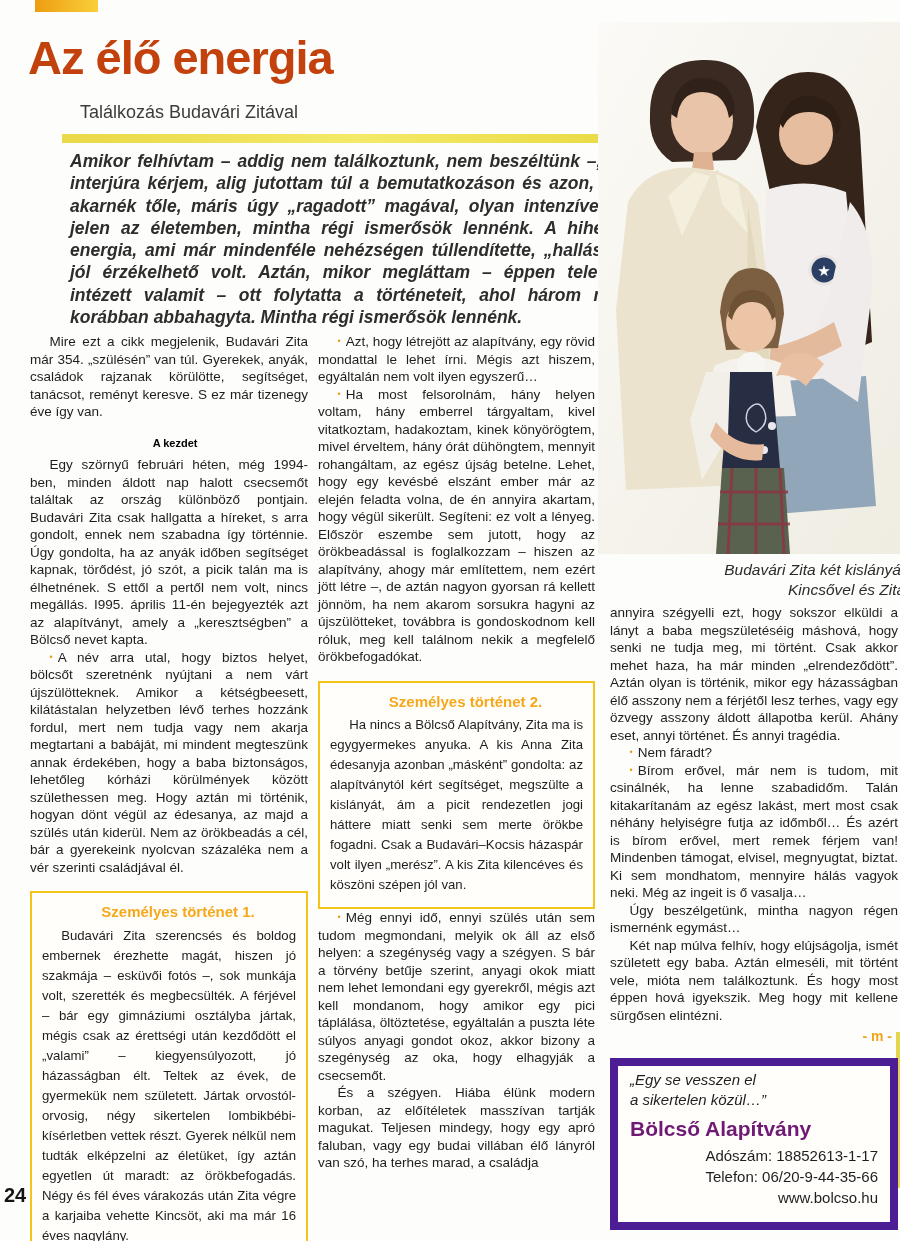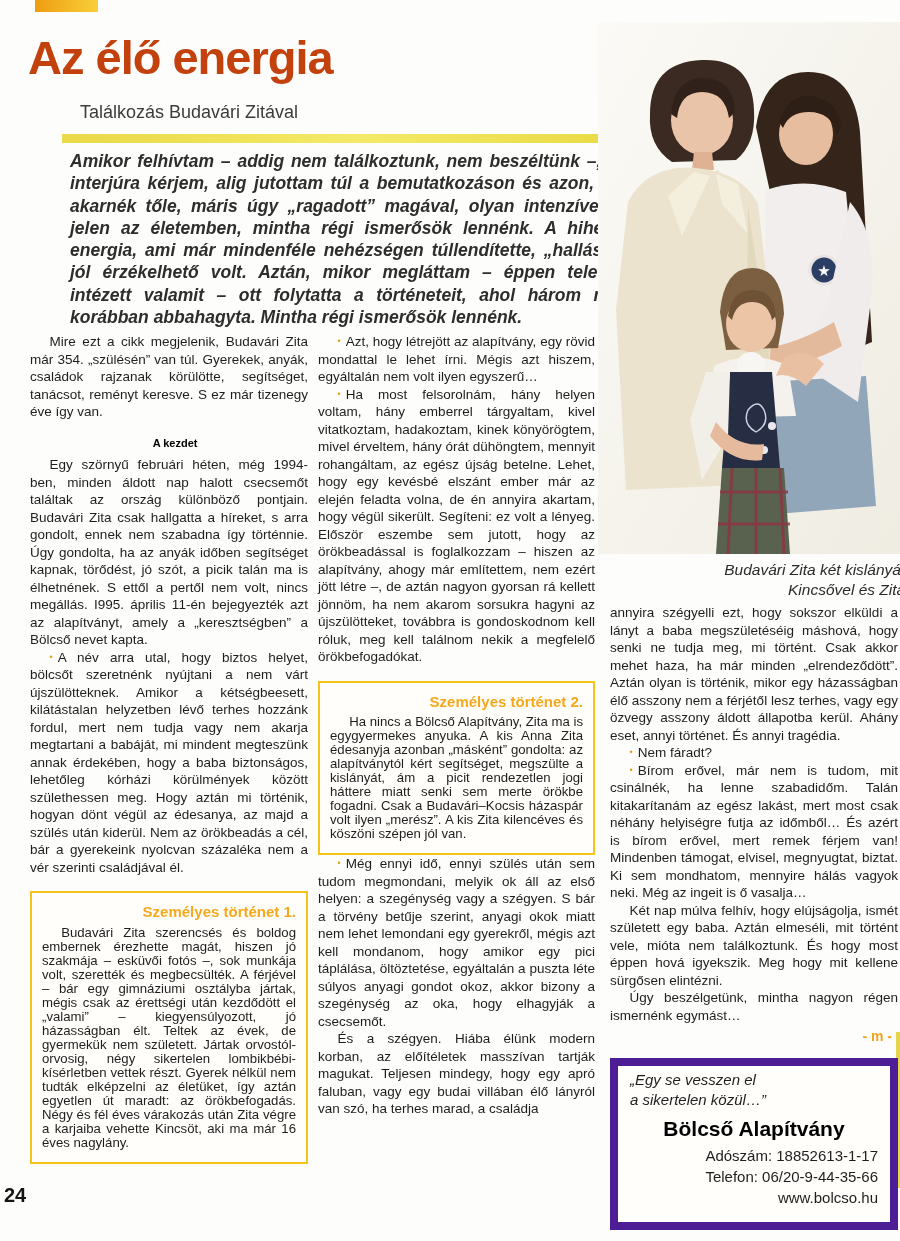--- a/index.html
+++ b/index.html
@@ -28,34 +28,34 @@
   .body-p{margin:0;text-indent:1.45em;}
   .no-indent{text-indent:0;}
   .q{}
   .bullet::before{content:"•";color:#ec9c14;font-size:9px;vertical-align:2px;
     margin-right:5px;font-style:normal;}
   .section-heading{color:#000000;font-weight:bold;font-size:11px;
     margin:14px 0 4px 0;text-indent:1.1em;text-align:center;}
   .story-box{border:2px solid #f3c51a;padding:8px 10px 12px 10px;margin-top:15px;
     background:#fffefb;}
   .story-heading{color:#f6a81c;font-weight:bold;font-size:15px;
-    margin:2px 0 5px 0;text-indent:1.2em;text-align:right;}
-  .story-box .body-p{font-size:13.2px;line-height:14px;}
+    margin:2px 0 5px 0;text-indent:1.2em;text-align:center;}
+  .story-box .body-p{font-size:13.2px;line-height:20px;}
   .photo{position:absolute;left:598px;top:22px;width:302px;height:532px;
     background:#f8f6f1;}
   .caption{position:absolute;left:635px;top:560px;width:290px;
     font-size:15.5px;line-height:20px;font-style:italic;color:#2b2b2b;
     text-align:right;margin:0;}
   .signature{margin:4px 6px 0 0;text-align:right;color:#f2a31a;font-weight:bold;
     font-size:14px;text-indent:0;}
   .contact-box{border:8px solid #4c1d95;margin-top:12px;padding:4px 12px 14px 12px;
     background:#fffefb;}
   .contact-quote{font-style:italic;font-size:15px;line-height:20px;margin:0;
     text-align:left;text-indent:0;}
-  .contact-name{color:#000000;font-size:21px;font-weight:bold;text-align:center;
+  .contact-name{color:#701a75;font-size:21px;font-weight:bold;text-align:left;
     margin:10px 0 8px 0;}
   .contact-line{text-align:right;font-size:15px;line-height:21px;margin:0;text-indent:0;}
   .page-number{position:absolute;left:4px;top:1184px;font-size:20px;font-weight:bold;
     color:#151515;margin:0;}
 </style>
 </head>
 <body>
 
 <div class="corner-mark"></div>
 <div class="edge-mark"></div>
@@ -149,22 +149,22 @@
     <p class="body-p">Ha nincs a Bölcső Alapítvány, Zita ma is egygyermekes anyuka. A kis Anna Zita édesanyja azonban „másként” gondolta: az alapítványtól kért segítséget, megszülte a kislányát, ám a picit rendezetlen jogi háttere miatt senki sem merte örökbe fogadni. Csak a Budavári–Kocsis házaspár volt ilyen „merész”. A kis Zita kilencéves és köszöni szépen jól van.</p>
   </div>
   <p class="body-p"><span class="bullet"></span><span>Még ennyi idő, ennyi szülés után sem tudom megmondani, melyik ok áll az első helyen: a szegénység vagy a szégyen. S bár a törvény betűje szerint, anyagi okok miatt nem lehet lemondani egy gyerekről, mégis azt kell mondanom, hogy amikor egy pici táplálása, öltöztetése, egyáltalán a puszta léte súlyos anyagi gondot okoz, akkor bizony a szegénység az oka, hogy elhagyják a csecsemőt.</span></p>
   <p class="body-p">És a szégyen. Hiába élünk modern korban, az előítéletek masszívan tartják magukat. Teljesen mindegy, hogy egy apró faluban, vagy egy budai villában élő lányról van szó, ha terhes marad, a családja</p>
 </div>
 
 <div class="col col3">
   <p class="body-p no-indent">annyira szégyelli ezt, hogy sokszor elküldi a lányt a baba megszületéséig máshová, hogy senki ne tudja meg, mi történt. Csak akkor mehet haza, ha már minden „elrendeződött”. Aztán olyan is történik, mikor egy házasságban élő asszony nem a férjétől lesz terhes, vagy egy özvegy asszony áldott állapotba kerül. Ahány eset, annyi történet. És annyi tragédia.</p>
   <p class="body-p q"><span class="bullet"></span><span>Nem fáradt?</span></p>
   <p class="body-p"><span class="bullet"></span><span>Bírom erővel, már nem is tudom, mit csinálnék, ha lenne szabadidőm. Talán kitakarítanám az egész lakást, mert most csak néhány helyiségre futja az időmből… És azért is bírom erővel, mert remek férjem van! Mindenben támogat, elvisel, megnyugtat, biztat. Ki sem mondhatom, mennyire hálás vagyok neki. Még az ingeit is ő vasalja…</span></p>
+  <p class="body-p">Úgy beszélgetünk, mintha nagyon régen ismernénk egymást…</p>
   <p class="body-p">Két nap múlva felhív, hogy elújságolja, ismét született egy baba. Aztán elmeséli, mit történt vele, mióta nem találkoztunk. És hogy most éppen hová igyekszik. Meg hogy mit kellene sürgősen elintézni.</p>
-  <p class="body-p">Úgy beszélgetünk, mintha nagyon régen ismernénk egymást…</p>
   <p class="body-p signature">- m -</p>
   <div class="contact-box">
     <p class="contact-quote">
       <span>„Egy se vesszen el</span><br>
       <span>a sikertelen közül…”</span>
     </p>
     <p class="contact-name">Bölcső Alapítvány</p>
     <p class="contact-line">Adószám: 18852613-1-17</p>
     <p class="contact-line">Telefon: 06/20-9-44-35-66</p>
     <p class="contact-line">www.bolcso.hu</p>

